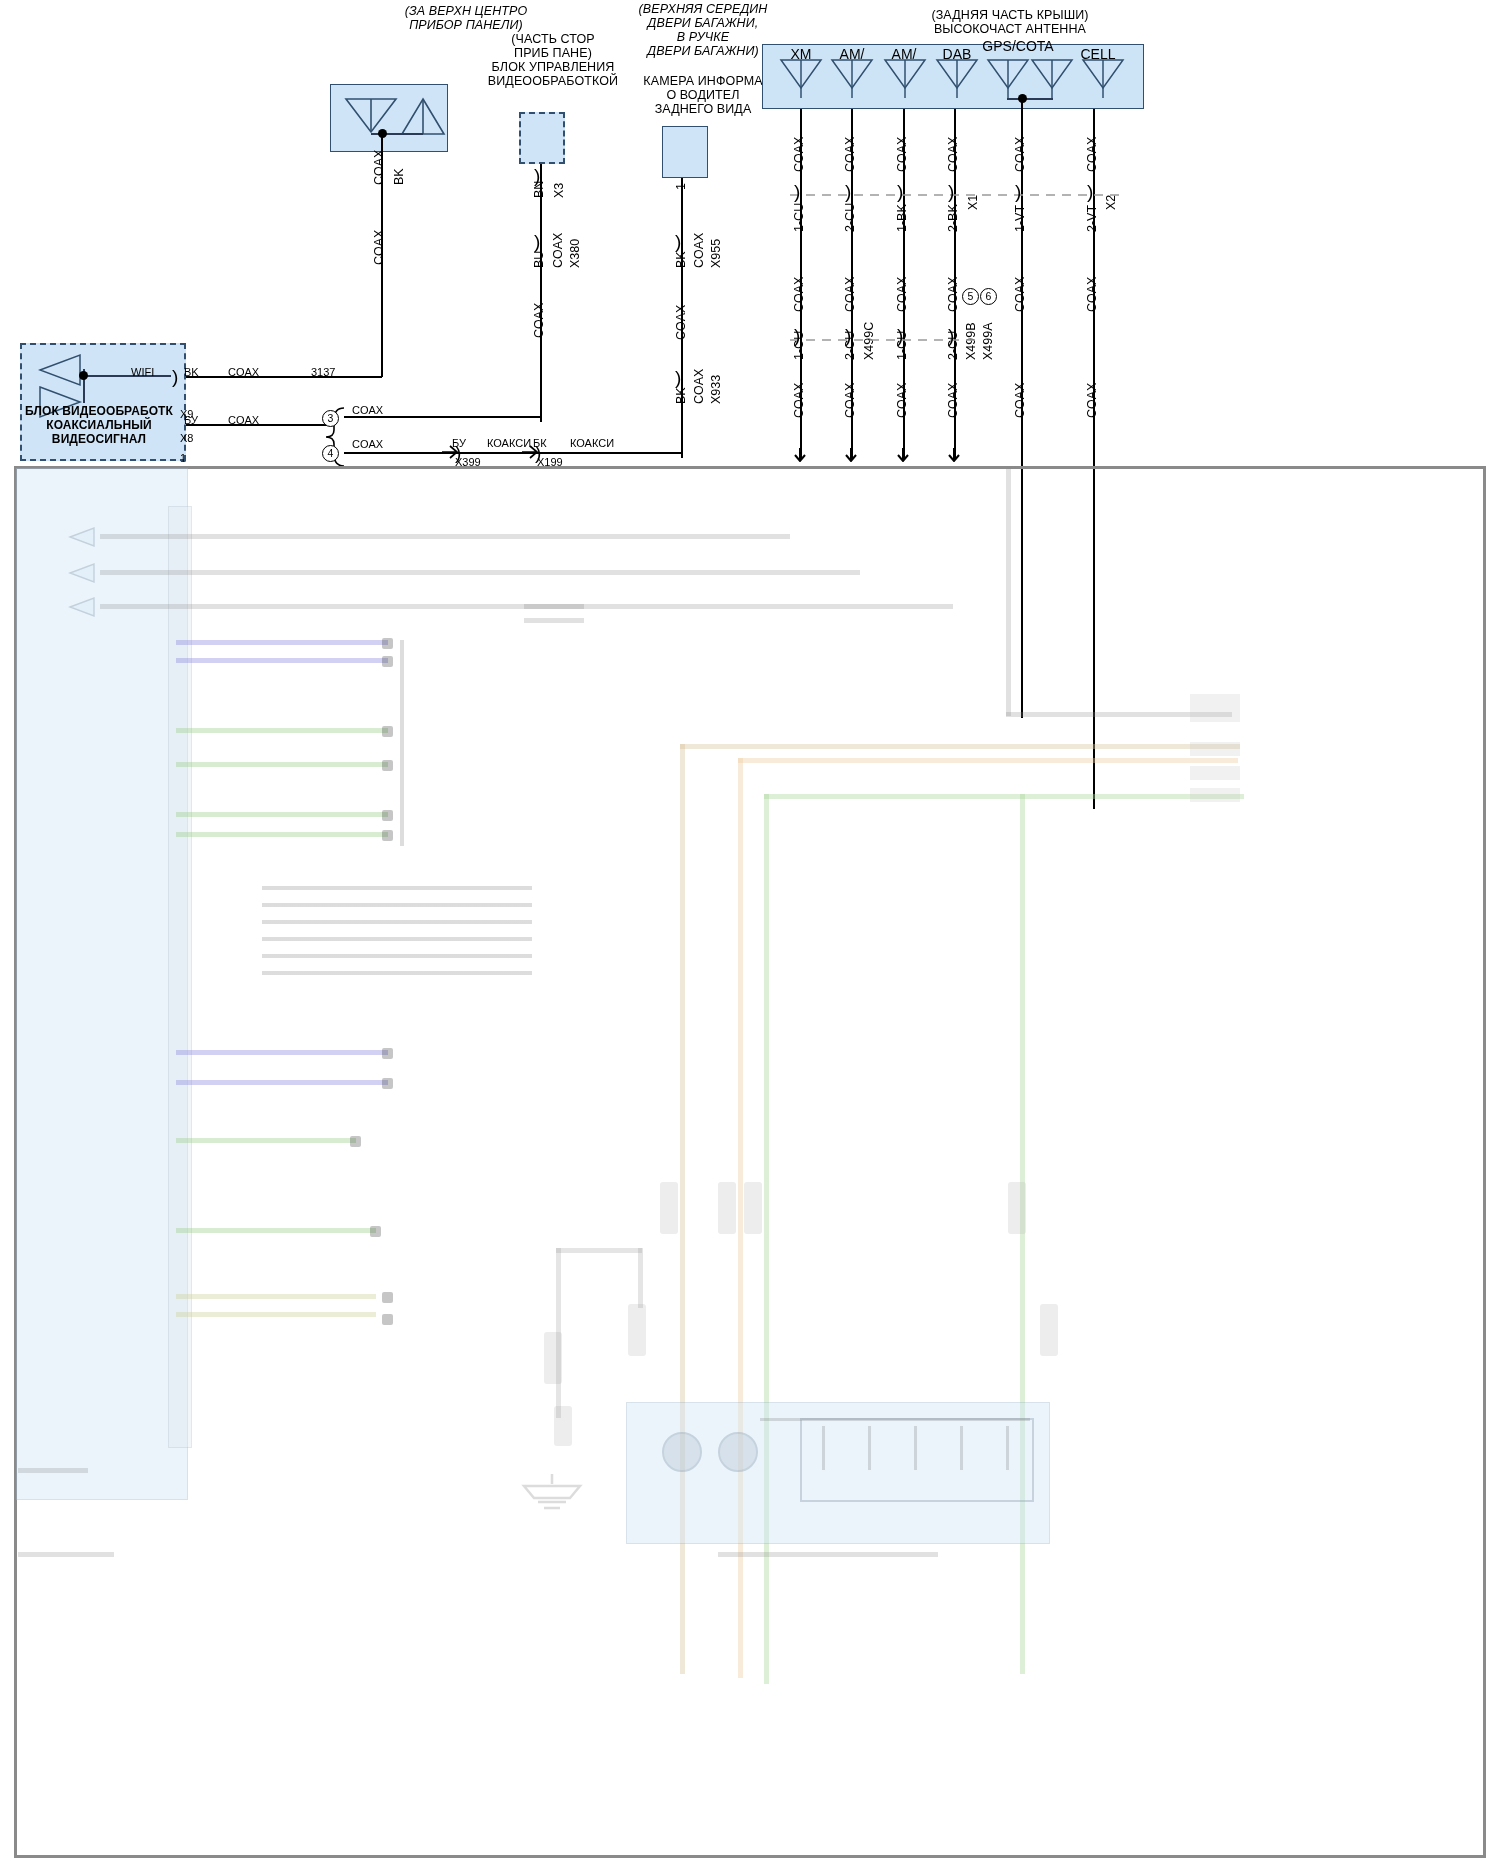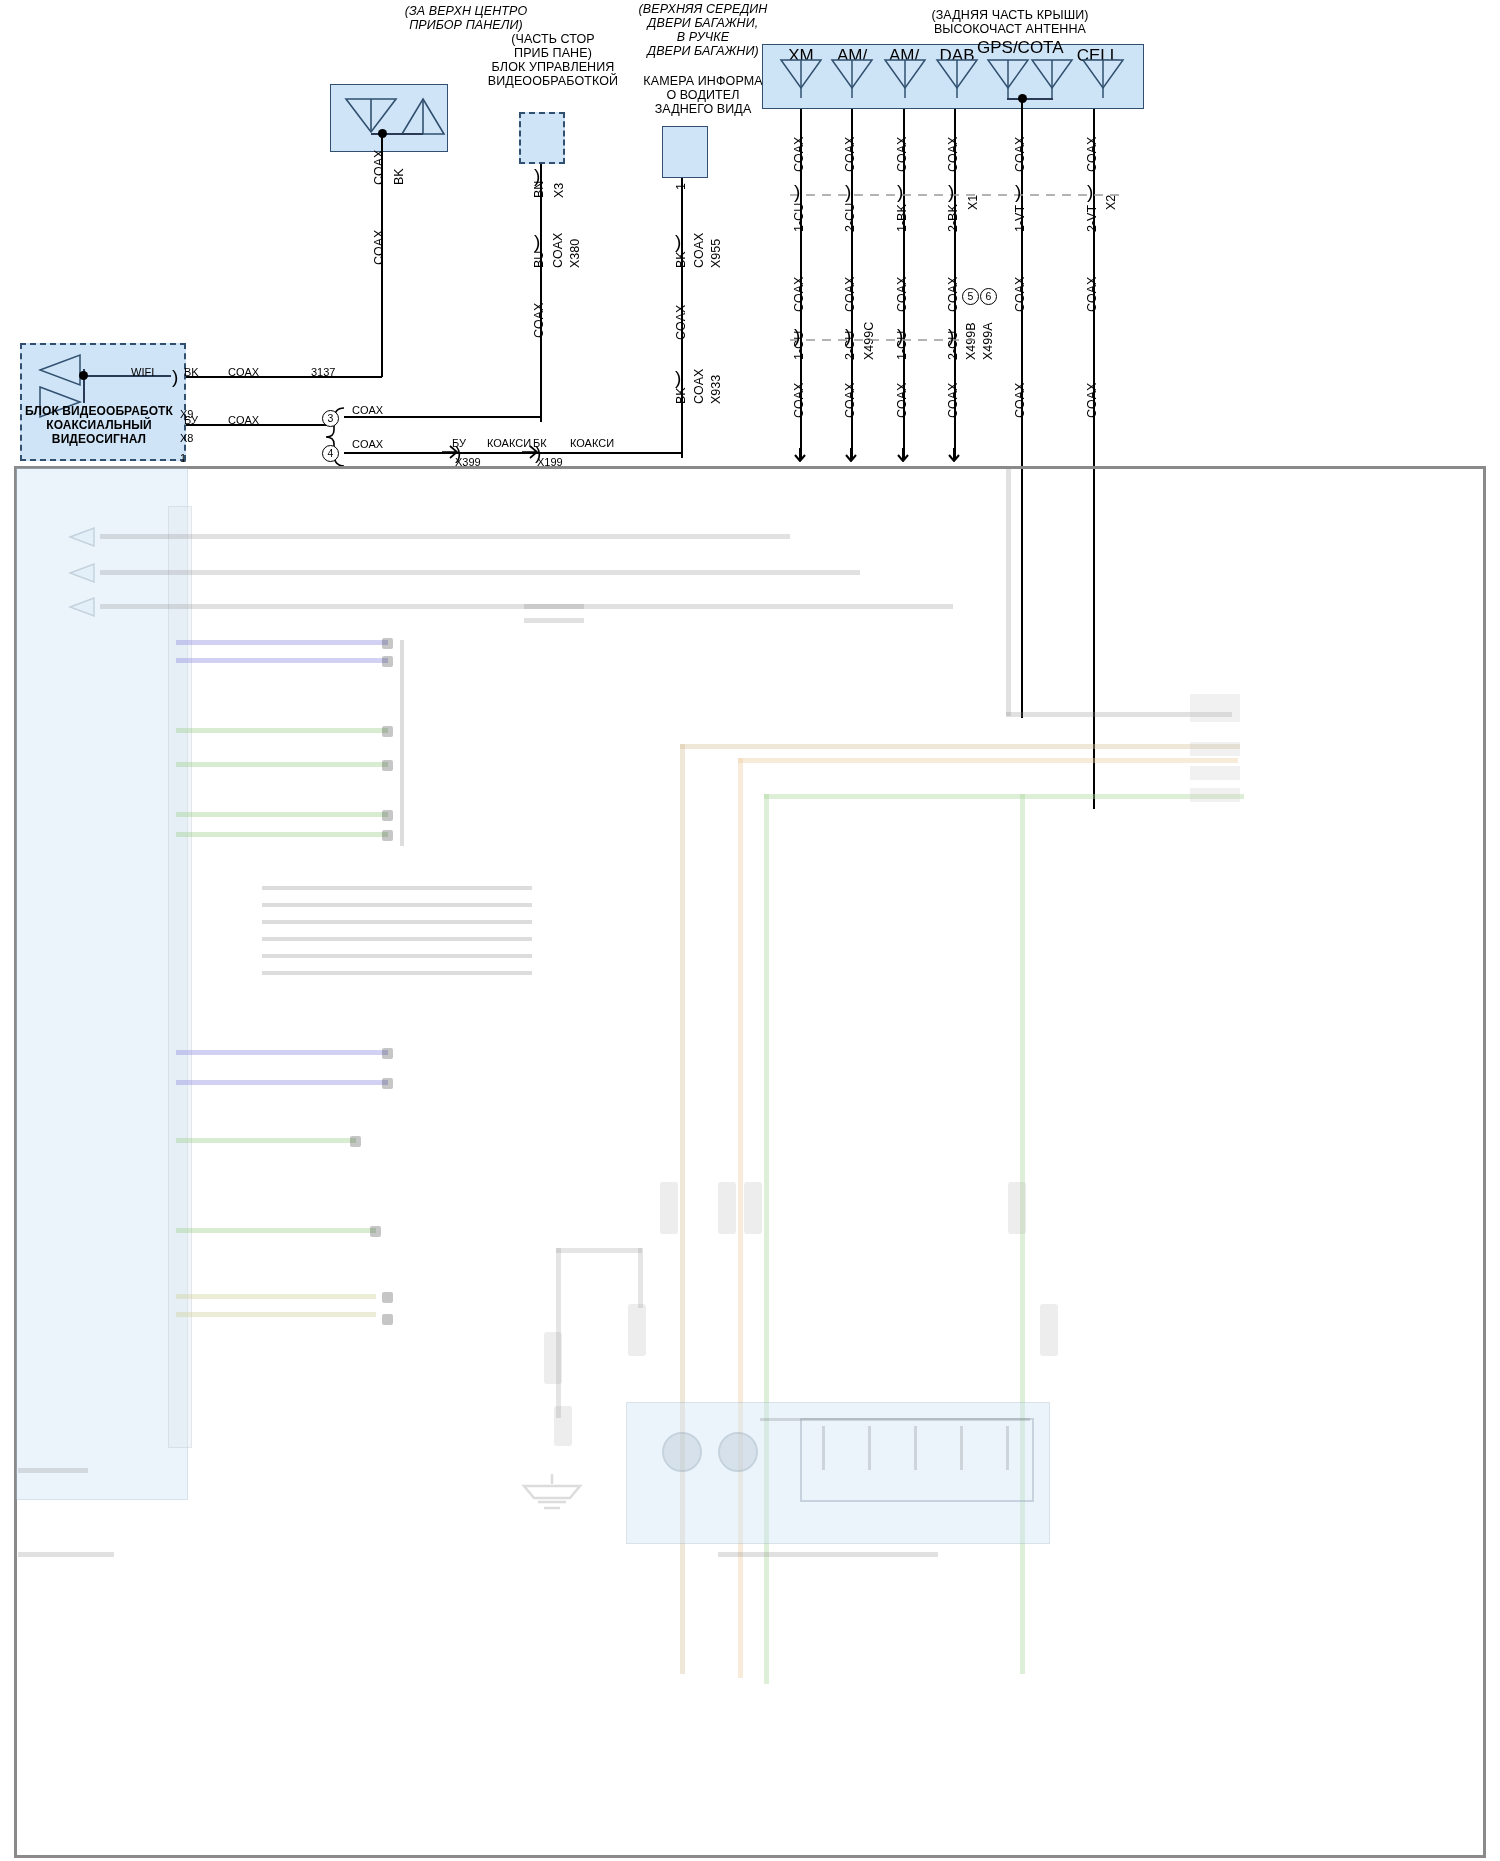--- a/index.html
+++ b/index.html
@@ -27,21 +27,21 @@
   
   #lower{position:absolute;left:0;top:466px;width:1500px;height:1395px;}
   .fade{opacity:.26;}
   .fade2{opacity:.40;}
 
   
   .cirnum{position:absolute;width:15px;height:15px;border:1.3px solid #000;border-radius:50%;
           font-size:10.5px;line-height:14px;text-align:center;background:#fff;}
 
   .ltxt{position:absolute;font-size:11px;white-space:nowrap;}
-  .ctxt{position:absolute;font-size:17px;white-space:nowrap;text-align:center;}
+  .ctxt{position:absolute;font-size:14px;white-space:nowrap;text-align:center;}
 </style>
 </head>
 <body>
 
 <div id="page">
 
   <div class="lbl" style="left:286px;top:4px;width:360px;font-style:italic;">(ЗА ВЕРХН ЦЕНТРО
 ПРИБОР ПАНЕЛИ)</div>
 
   <div class="box" style="left:330px;top:84px;width:118px;height:68px;"></div>

